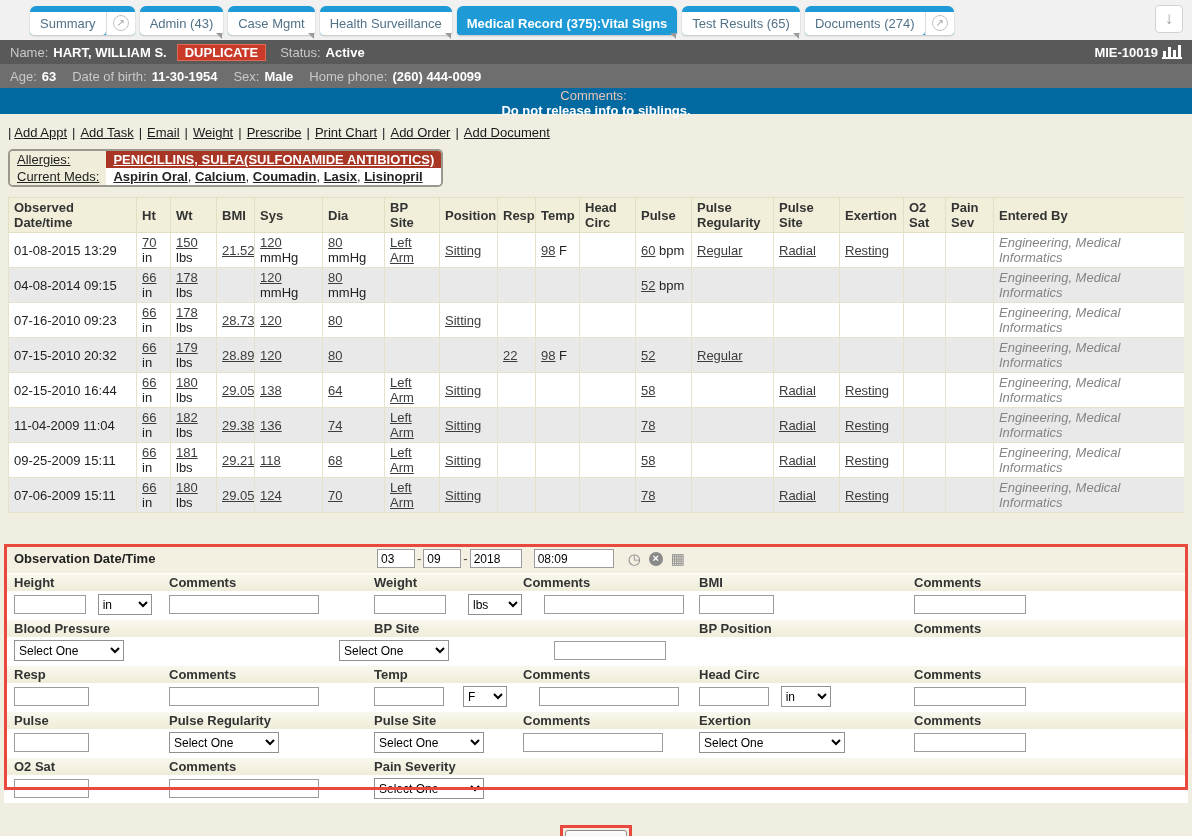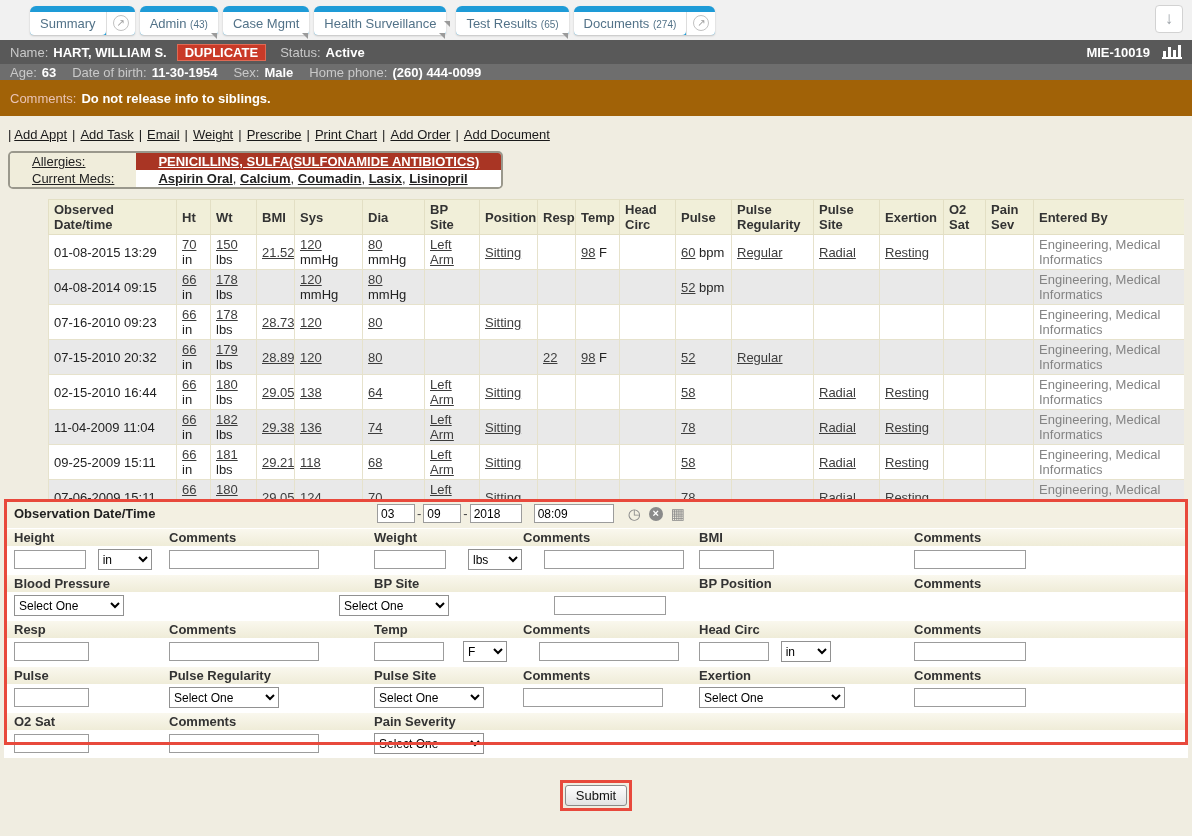--- a/index.html
+++ b/index.html
@@ -13,74 +13,74 @@
   
   .tabbar { height:40px; background:#f1f1f1; display:flex; align-items:center;
             padding-left:30px; position:relative; }
   .tab { background:#1e9bd7; border-radius:6px 6px 4px 4px; padding-top:6px;
          margin-right:5px; position:relative; cursor:pointer;
          box-shadow:0 1px 2px rgba(0,0,0,.2); }
   .tab-inner { display:flex; }
   .tab-body { background:#fff; color:#527288; padding:4px 10px;
               border-radius:0 0 4px 4px; white-space:nowrap; }
   .tab.active .tab-body { background:#1e9bd7; color:#fff; font-weight:bold; }
-  .tab-count { font-size:10px; }
+  .tab-count { font-size:13px; }
   .tab-extra { background:#fff; border-left:1px solid #ddd; padding:2px 6px;
                border-radius:0 0 4px 0; display:flex; align-items:center; }
   .popout { width:16px; height:16px; border:1px solid #c2c2c2; border-radius:50%;
             color:#9a9a9a; font-size:10px; line-height:14px; text-align:center; }
   .tab-fold { position:absolute; right:1px; bottom:-4px; width:0; height:0;
               border-left:6px solid transparent; border-top:6px solid #9a9a9a; }
   .dl-btn { position:absolute; right:9px; top:5px; width:28px; height:28px;
             background:#fff; border:1px solid #d2d2d2; border-radius:4px;
             color:#9aa0a6; font-size:17px; font-weight:bold; text-align:center;
             line-height:26px; cursor:pointer; }
   
   .bar { display:flex; align-items:center; color:#fff; padding:0 10px; }
   .bar .lbl { color:#c9c9c9; margin-right:5px; }
   .bar b { font-weight:bold; }
   .bar1 { background:#595959; height:24px; }
-  .bar2 { background:#6e6e6e; height:16px; }
-  .bar3 { background:#a16207; height:36px; }
+  .bar2 { background:#6e6e6e; height:24px; }
+  .bar3 { background:#0369a1; height:26px;flex-direction:column; }
   .bar3 .lbl { color:#eac4b6; }
   .badge { background:#c93a28; border:1px solid #de6a55; font-weight:bold;
            padding:0 7px; margin:0 14px 0 10px; }
   .bar .grp { margin-right:16px; white-space:nowrap; }
-  .bar-right { margin-left:auto; display:flex; align-items:center; gap:12px; font-weight:bold; }
+  .bar-right { margin-left:auto; display:flex; align-items:center; gap:4px; font-weight:bold; }
   .chart-icon { display:inline-flex; align-items:flex-end; gap:2px;
                 border-bottom:2px solid #fff; padding:0 1px; height:14px; }
   .chart-icon i { display:block; width:3px; background:#fff; }
   
   .main { padding:0 8px; }
   .actions { margin:11px 0 9px; color:#1a1a1a; }
   .actions a, .obs-link a { color:#1a1a1a; text-decoration:underline; cursor:pointer; }
   .actions .pipe { margin:0 5px; }
   .sumbox { display:table; border:2px solid #9a988c; border-radius:5px;
             background:#fff; overflow:hidden; margin-bottom:10px; }
   .sumrow { display:table-row; }
-  .sumrow > div { display:table-cell; padding:1px 22px; vertical-align:middle; }
+  .sumrow > div { display:table-cell; padding:1px 7px; vertical-align:middle; }
   .sumlbl { background:#f0eddb; }
   .sumlbl a { color:#222; text-decoration:underline; }
   .sumval { background:#fff; white-space:nowrap; }
   .sumval a { color:#222; text-decoration:underline; }
   .sumval.allergy { background:#a93524; }
   .sumval.allergy a { color:#fff; font-weight:bold; }
   .sumval.meds a { font-weight:bold; }
   .obs-link { margin:0 0 10px; }
   
-  .tbl-clip { height:300px; overflow:hidden;margin-left:40px; }
+  .tbl-clip { height:347px; overflow:hidden; }
   table.obs { border-collapse:collapse; width:1176px; table-layout:fixed; }
   table.obs th { background:#f1efd9; border:1px solid #e3dfc4; text-align:left;
                  padding:2px 5px; font-size:13px; color:#333; vertical-align:middle; }
   table.obs td { border:1px solid #e6e2cc; padding:2px 5px; vertical-align:middle;
                  height:34px; font-size:13px; overflow:hidden; }
   table.obs tr.even td { background:#e9e9e9; }
   table.obs tr.odd td { background:#fff; }
   table.obs td a { color:#3d3d3d; text-decoration:underline; cursor:pointer; }
-  td.entered { color:#848484; }
+  td.entered { color:#848484;font-style:italic; }
   
   .form-wrap { position:relative; margin:0 -4px; }
   .red-frame { position:absolute; left:0; right:0; top:0; height:calc(100% - 13px);
                border:3px solid #e8493c; pointer-events:none; z-index:5; }
   .f-title { display:flex; align-items:center; background:#f3f0e2; padding:4px 10px;
              height:29px; }
   .f-title .t { font-weight:bold; width:363px; }
   .f-title input { margin-right:2px; }
   .dash { margin:0 2px 0 0; color:#444; }
   .time-icons { display:flex; align-items:center; gap:8px; margin-left:12px; color:#8a8a8a; }
@@ -136,20 +136,23 @@
         </div>
         <span class="tab-fold"></span>
       </div>
       <div class="tab">
         <div class="tab-inner">
           <div class="tab-body">Health Surveillance</div>
         </div>
         <span class="tab-fold"></span>
       </div>
       <div class="tab active">
+        <div class="tab-inner">
+          <div class="tab-body">Medical Record <span class="tab-count">(375)</span>:Vital Signs</div>
+        </div>
         <span class="tab-fold"></span>
       </div>
       <div class="tab">
         <div class="tab-inner">
           <div class="tab-body">Test Results <span class="tab-count">(65)</span></div>
         </div>
         <span class="tab-fold"></span>
       </div>
       <div class="tab">
         <div class="tab-inner">

